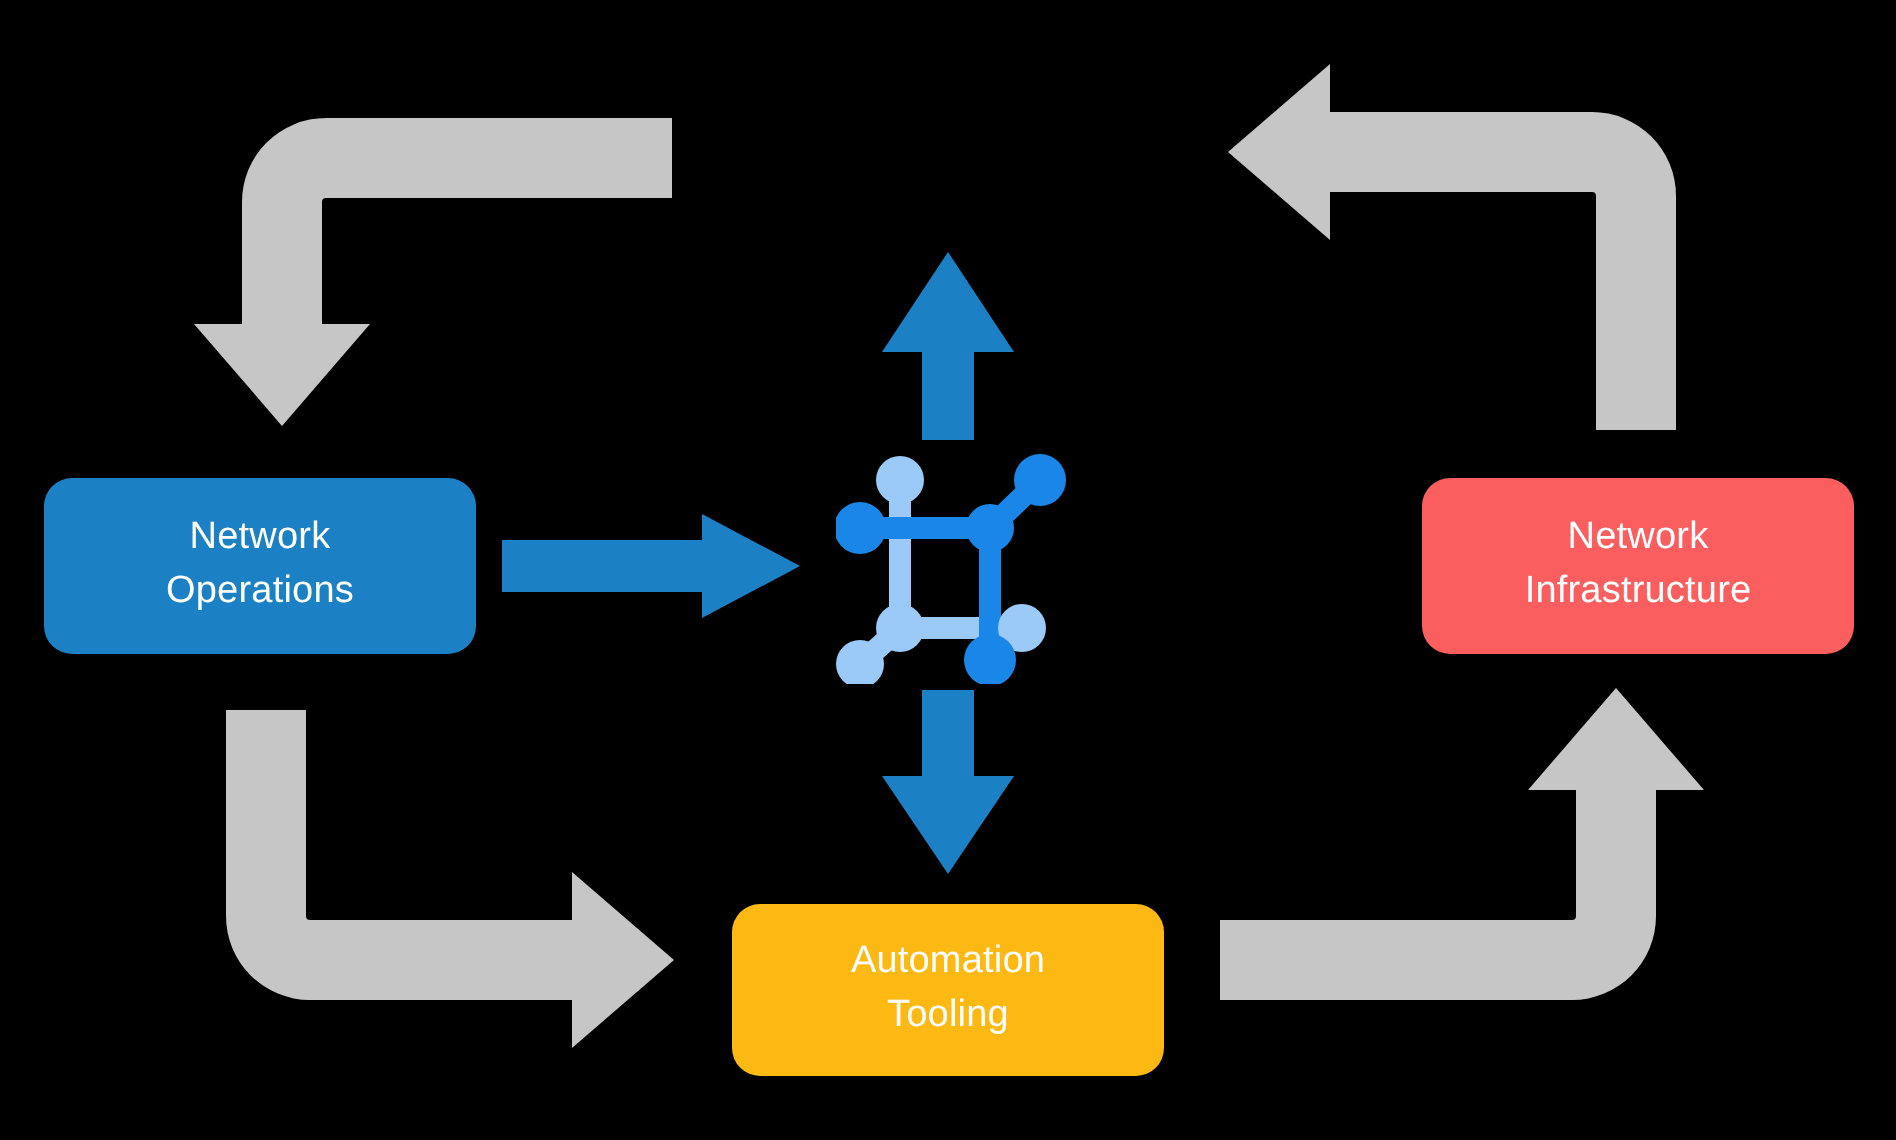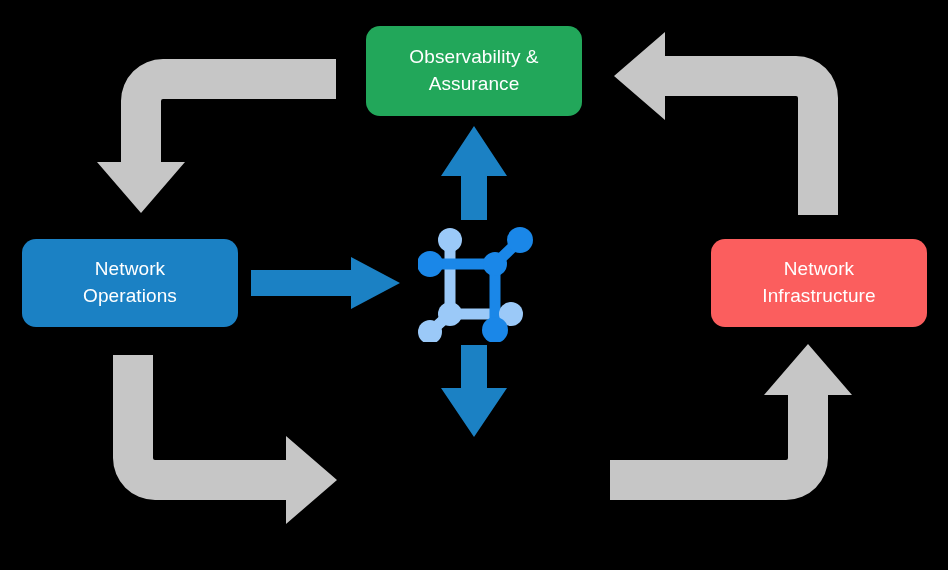--- a/index.html
+++ b/index.html
@@ -170,23 +170,23 @@
       <circle cx="12" cy="42" r="13" fill="#1A87E8"></circle>
       <circle cx="102" cy="18" r="13" fill="#1A87E8"></circle>
       <circle cx="77" cy="42" r="12" fill="#1A87E8"></circle>
       <circle cx="32" cy="92" r="12" fill="#9BC9F8"></circle>
       <circle cx="93" cy="92" r="12" fill="#9BC9F8"></circle>
       <circle cx="12" cy="110" r="12" fill="#9BC9F8"></circle>
       <circle cx="77" cy="108" r="13" fill="#1A87E8"></circle>
     </g>
   </svg>
 
-  <div class="node-box" id="box-observability">Observability &amp;
-Assurance</div>
 
   <div class="node-box" id="box-netops">Network
 Operations</div>
 
   <div class="node-box" id="box-netinfra">Network
 Infrastructure</div>
 
+  <div class="node-box" id="box-automation">Automation
+Tooling</div>
 
 </div>
 
 </body></html>

